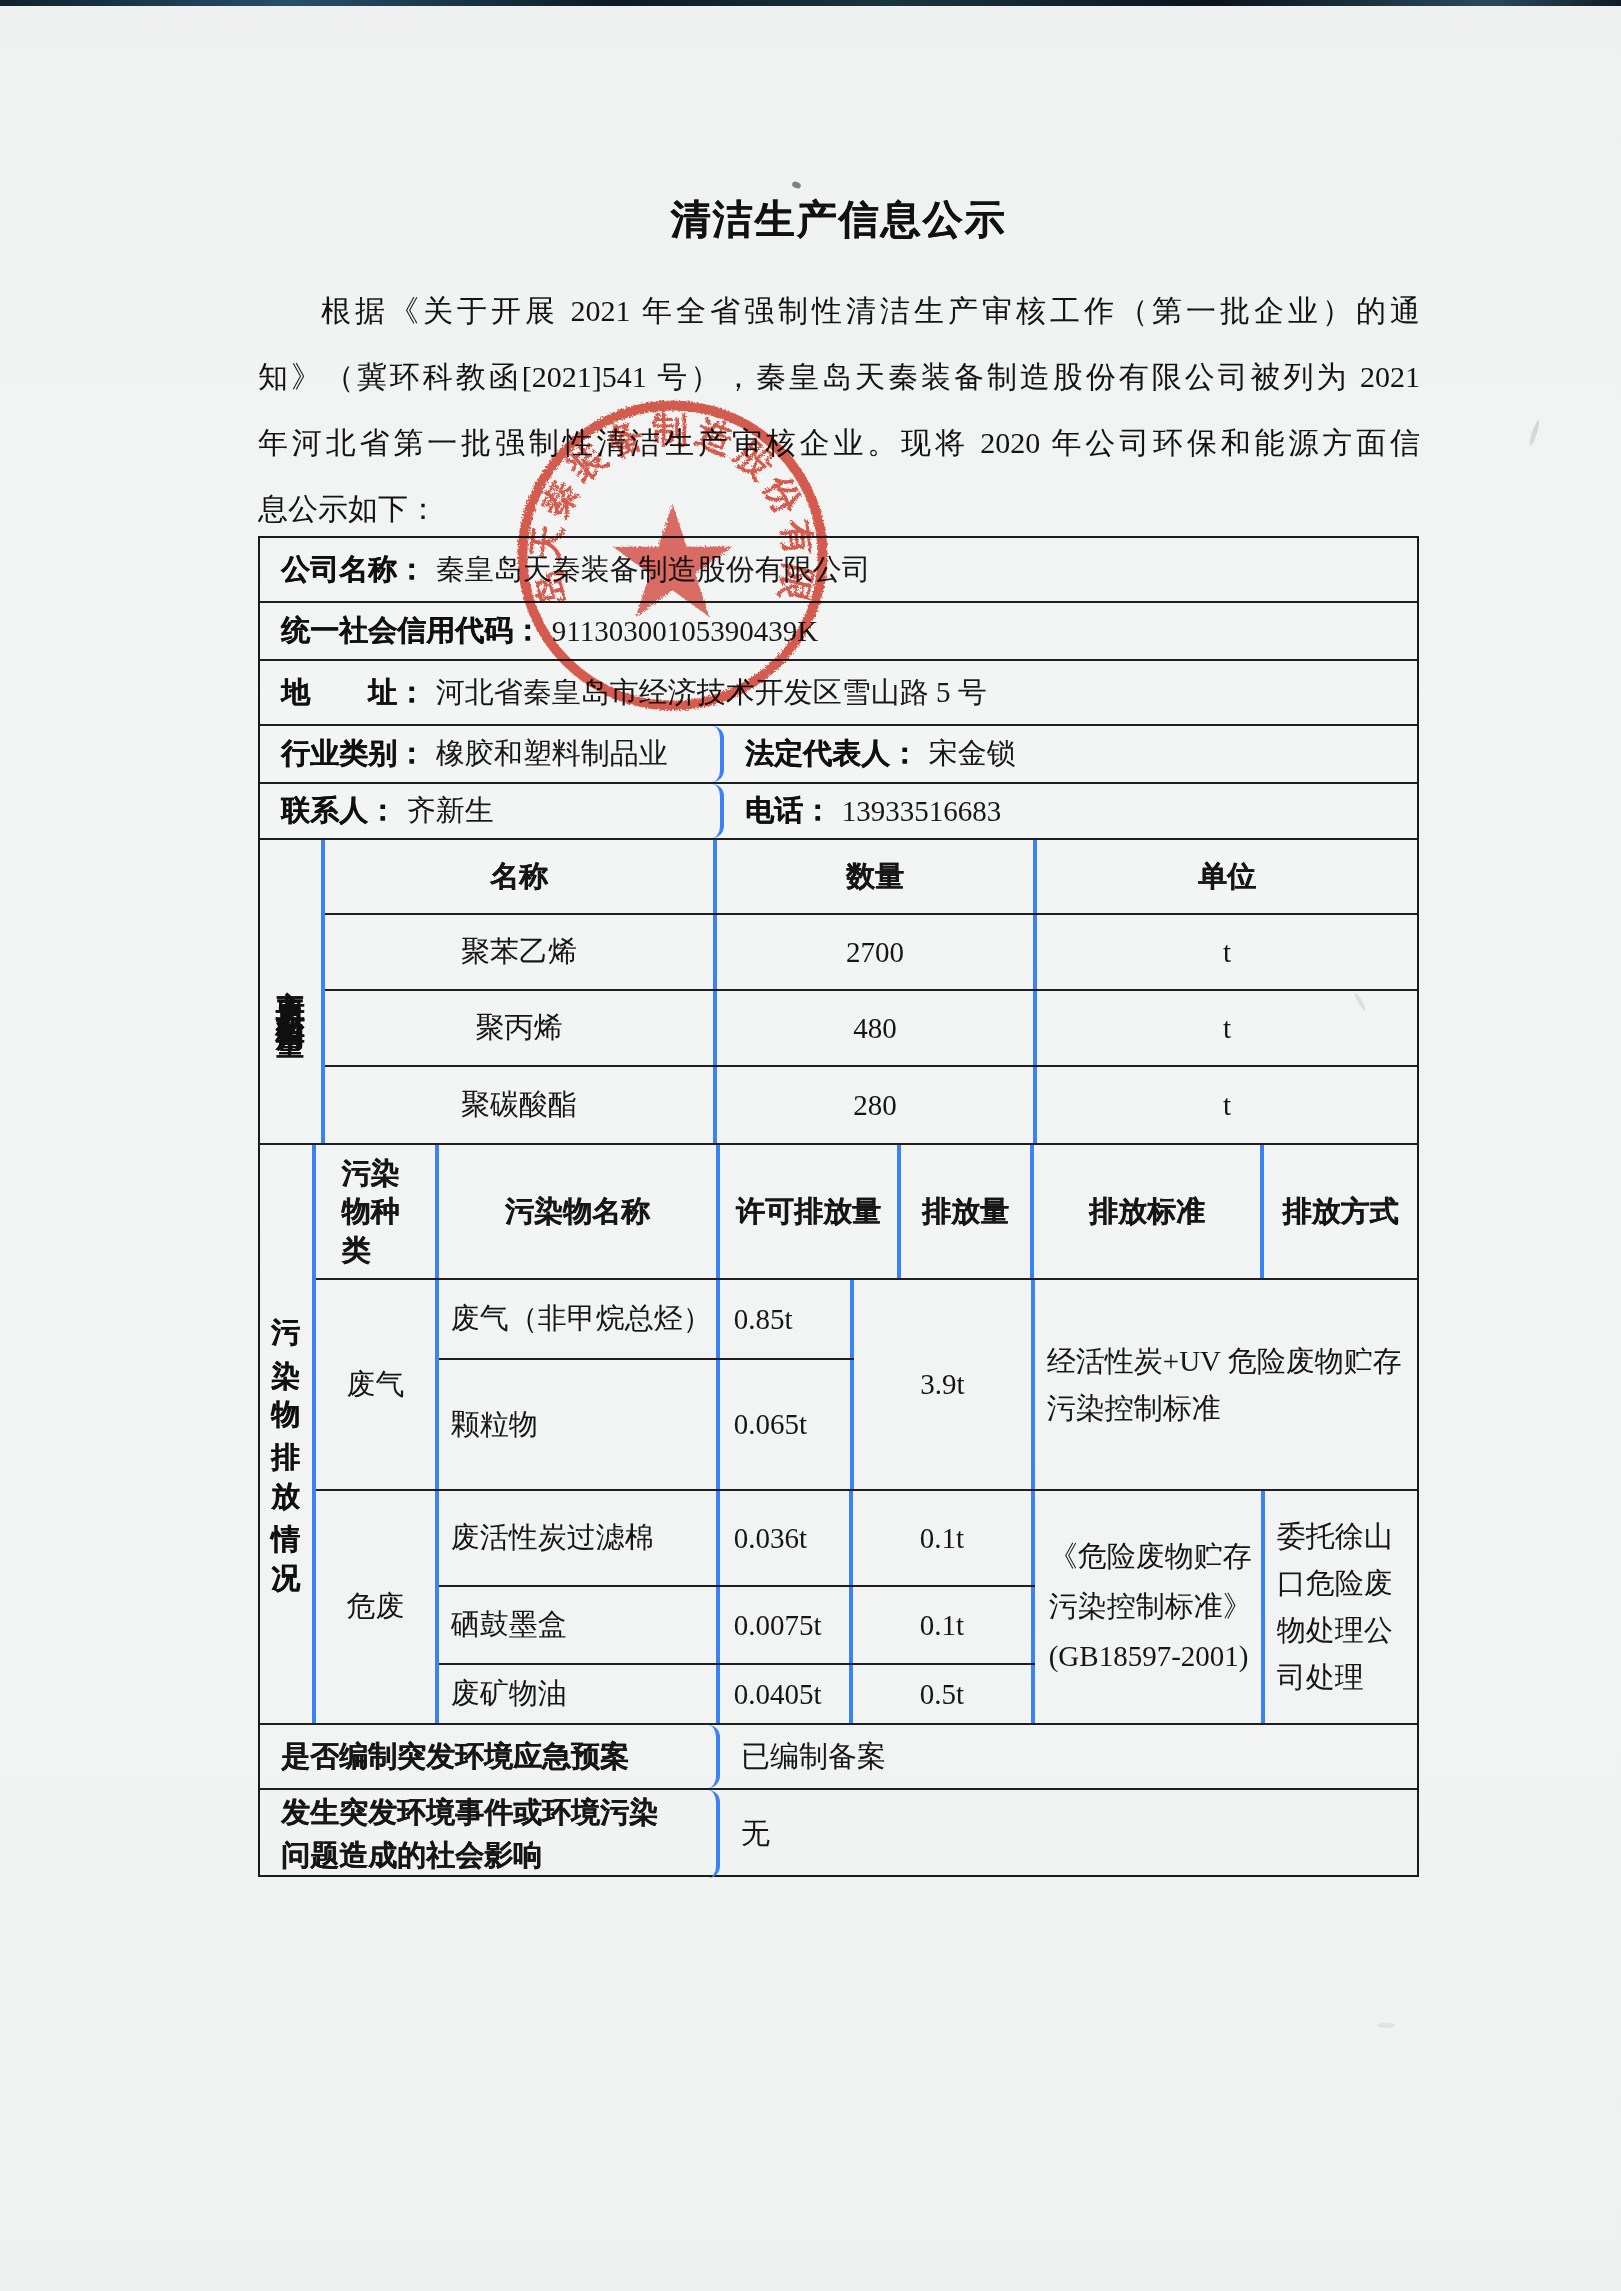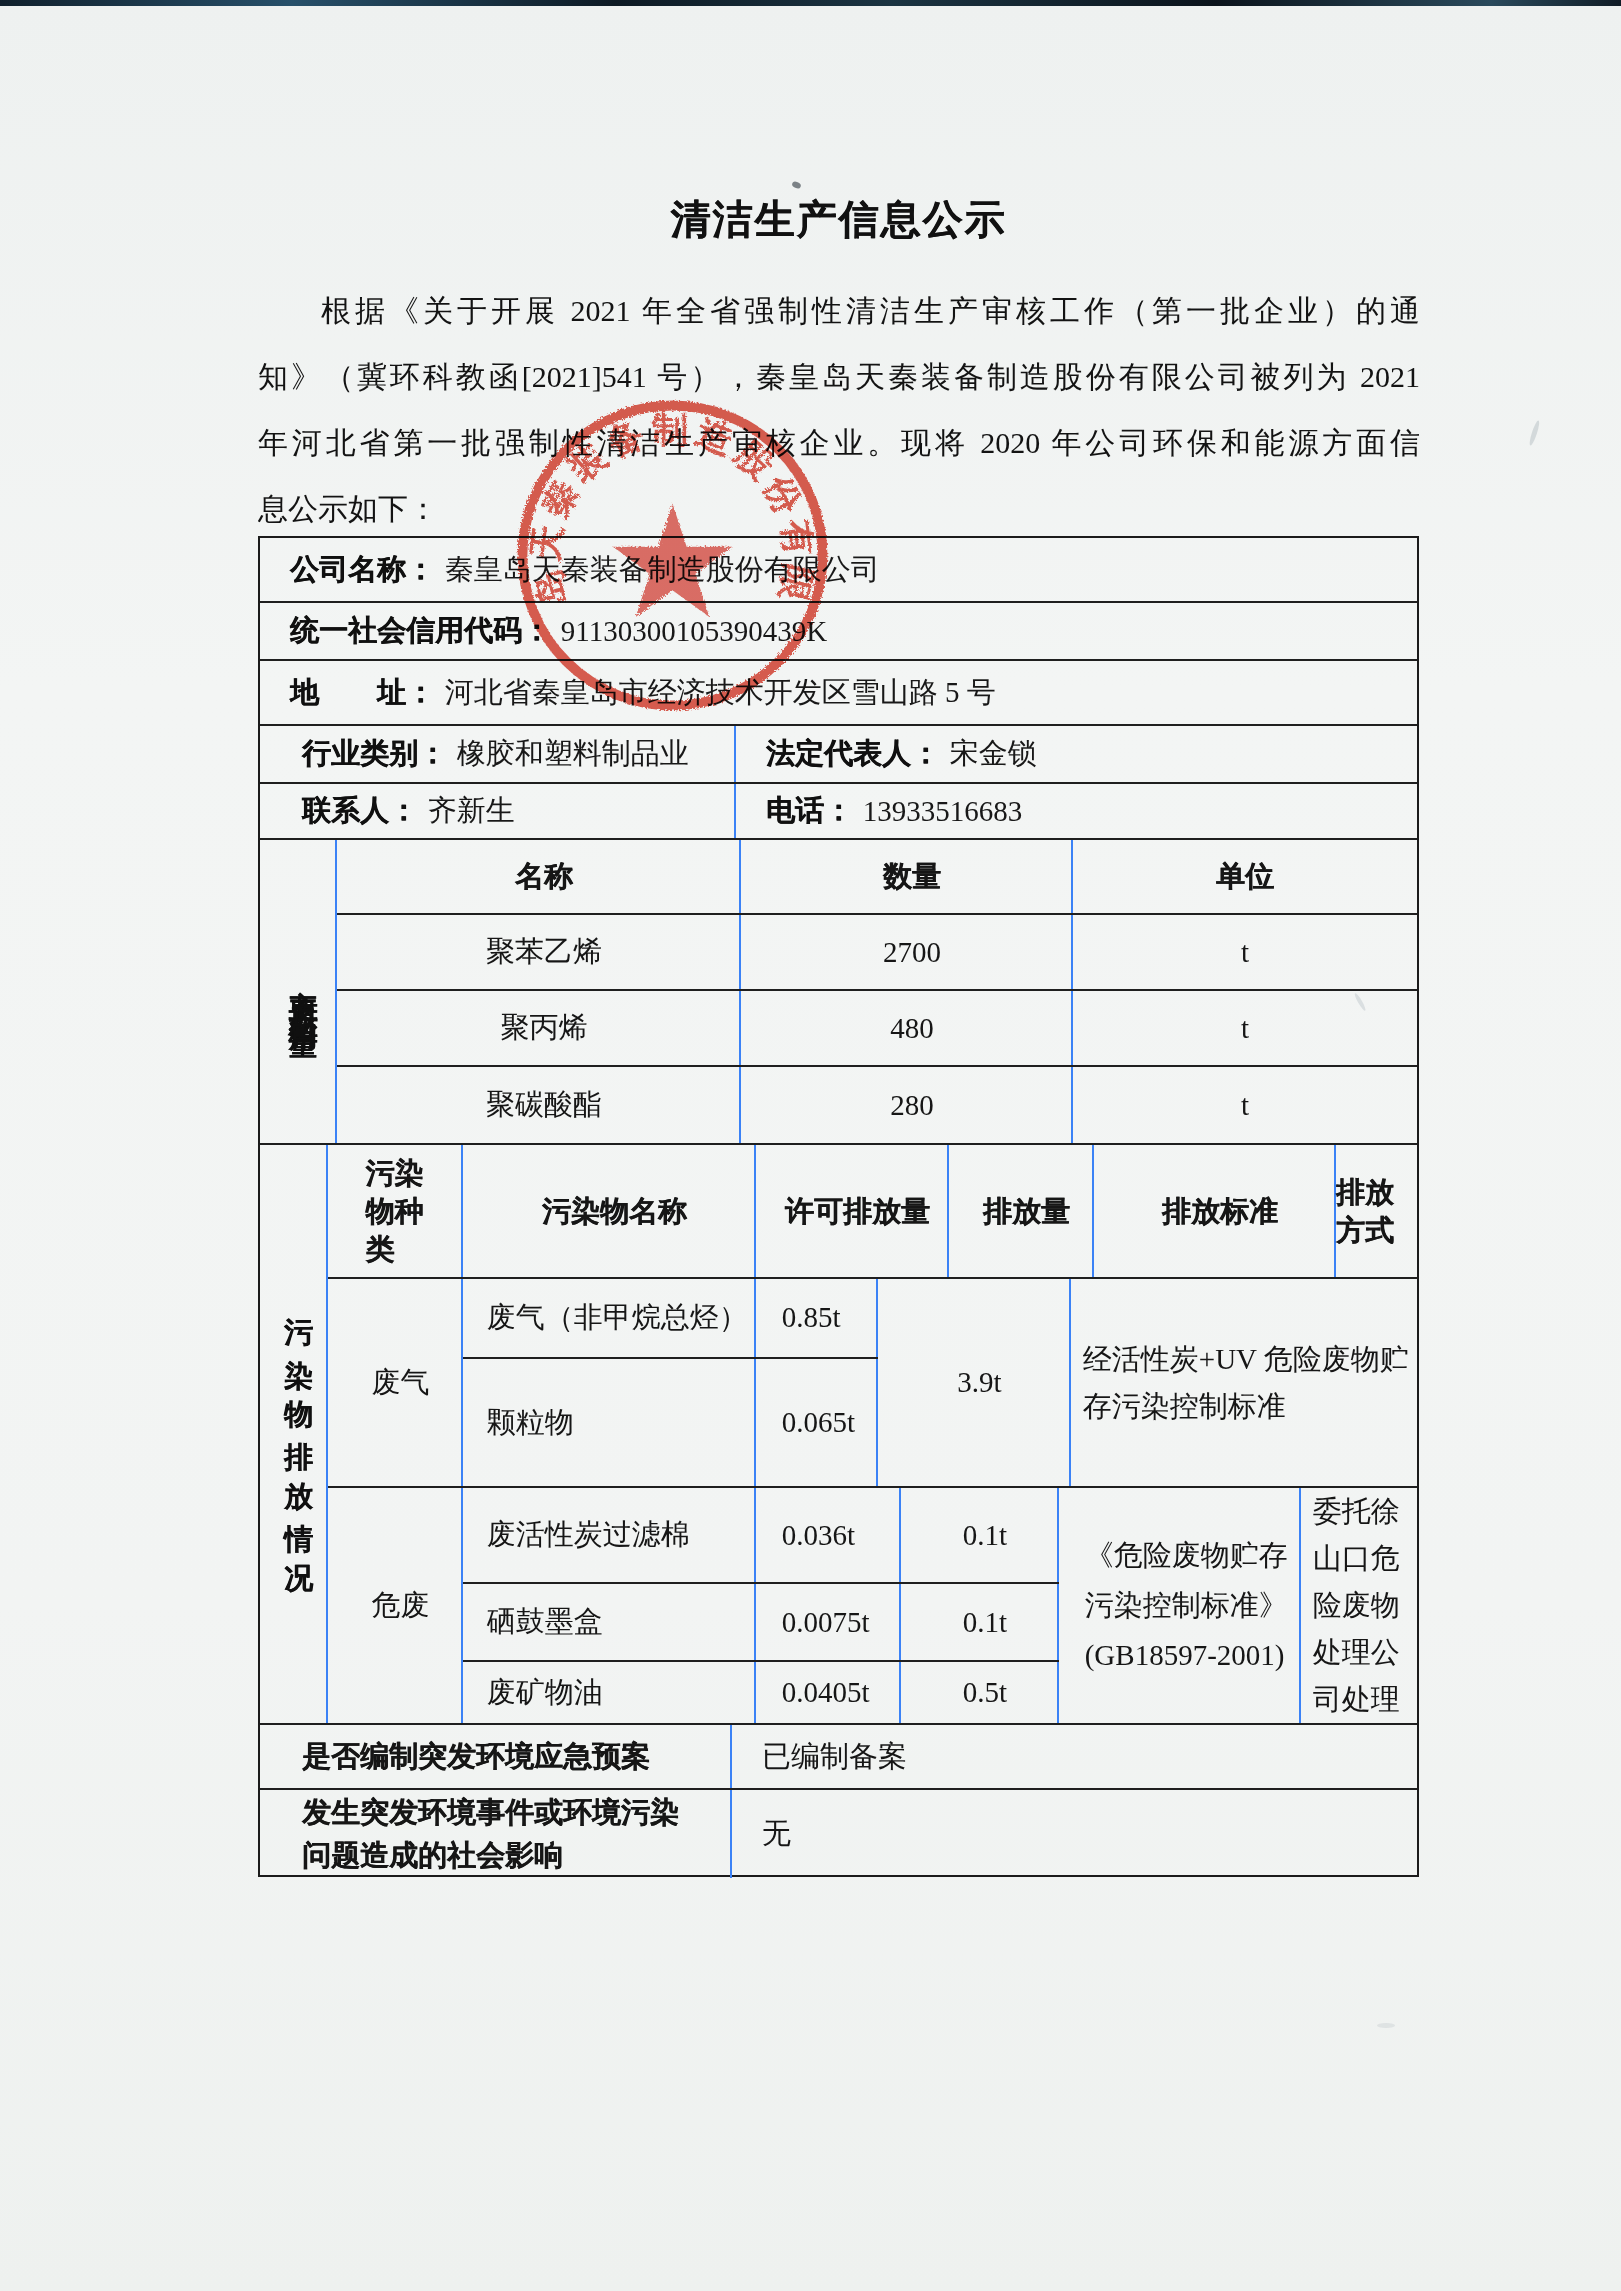--- a/index.html
+++ b/index.html
@@ -37,22 +37,22 @@
   
   .tb{
     position:absolute;left:258px;top:536px;width:1161px;height:1341px;
     border:2.9px solid #1b1b1b;box-sizing:border-box;
     background:transparent;
     font-size:29px;
   }
   .tr{display:flex;box-sizing:border-box;border-bottom:2px solid #1f1f1f;align-items:stretch;}
   .tr.lastrow{border-bottom:none;}
   .cell{box-sizing:border-box;display:flex;align-items:center;}
-  .rgt{border-right:2px solid #3b82f6;margin-left:12px;}
-  .lblval{padding-left:30px;}
+  .rgt{border-right:4px solid #3b82f6;}
+  .lblval{padding-left:21px;border-radius:12px;}
   .lab{color:#101010;white-space:nowrap;}
   .val{margin-left:9.8px;color:#181818;white-space:nowrap;}
   .center{justify-content:center;text-align:center;}
   .vlab{
     writing-mode:vertical-lr;text-orientation:upright;
     display:flex;align-items:center;justify-content:center;
     color:#101010;
   }
   .seccol{display:flex;flex-direction:column;flex:1;}
   .hcell{justify-content:center;line-height:1.32;}

